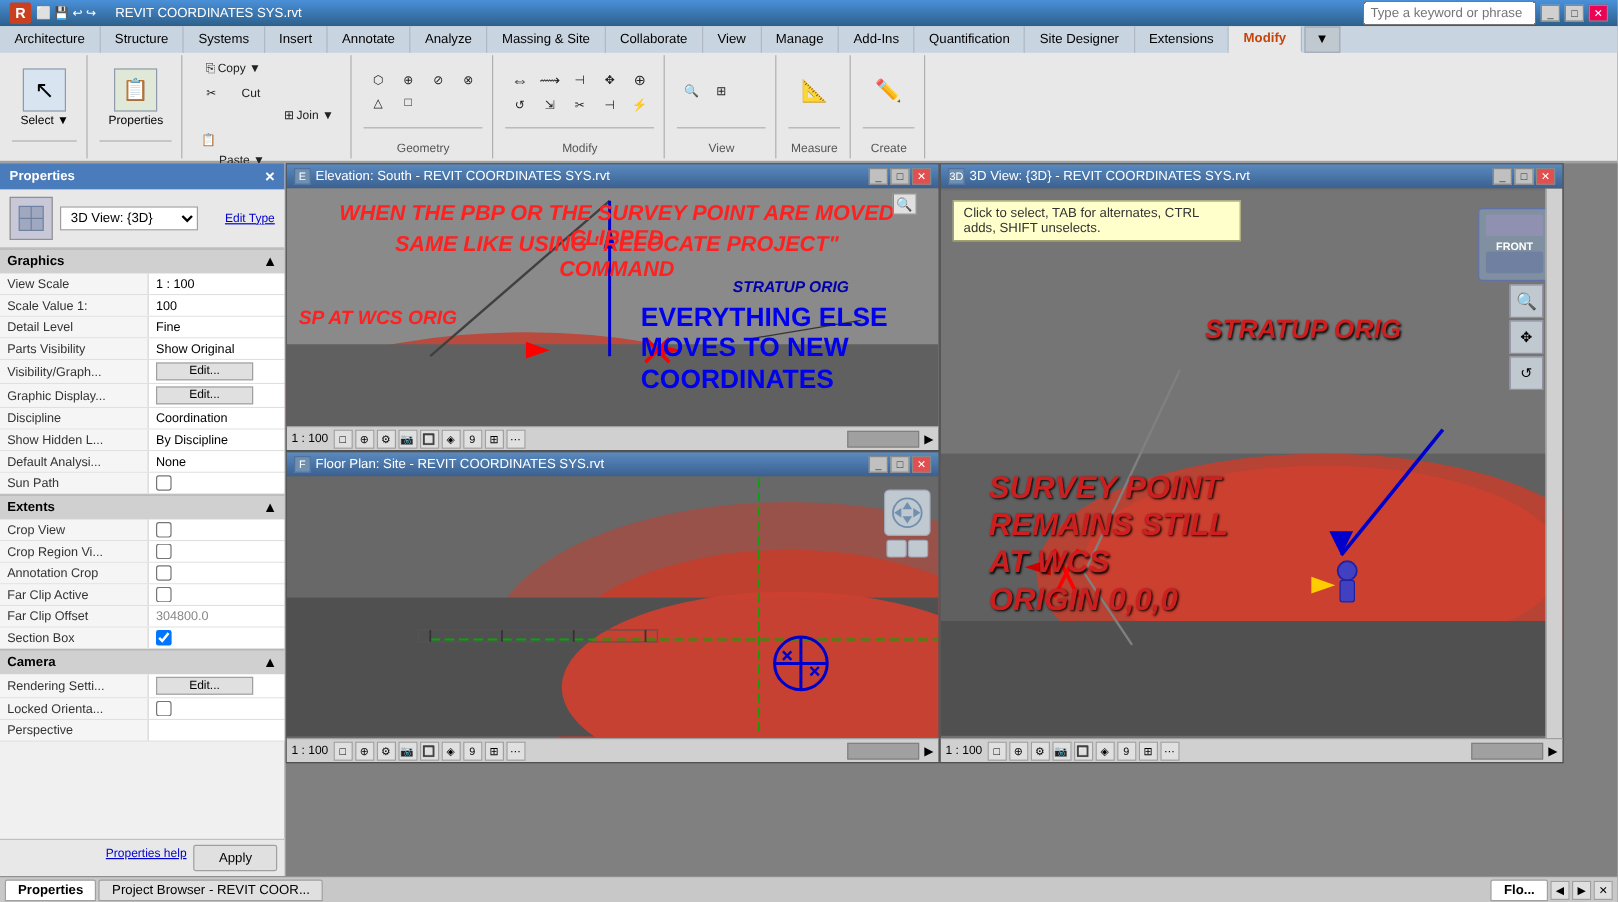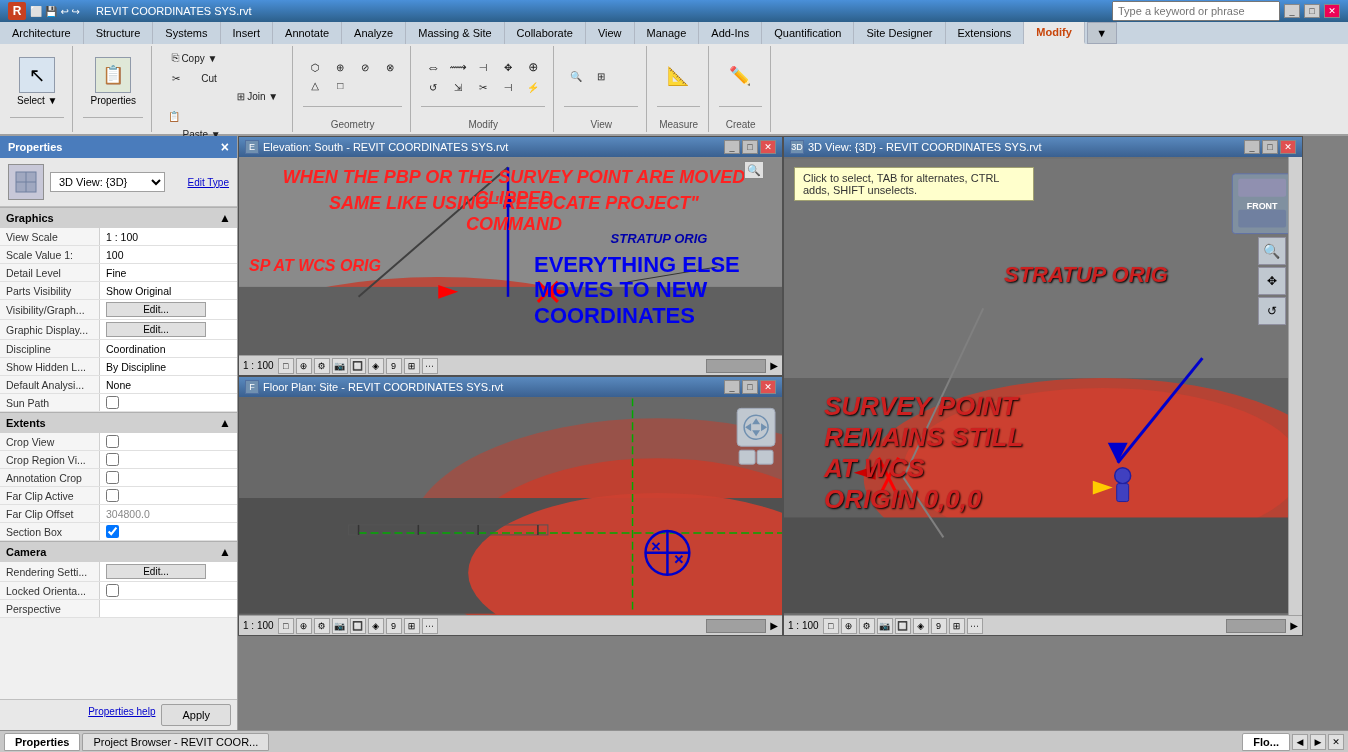--- a/index.html
+++ b/index.html
@@ -31,21 +31,21 @@
     
     .properties-panel { width: 238px; background: #f0f0f0; border-right: 1px solid #a0a0a0; display: flex; flex-direction: column; flex-shrink: 0; }
     .panel-titlebar { background: #4a7cbc; color: white; padding: 3px 8px; display: flex; justify-content: space-between; align-items: center; font-weight: bold; font-size: 11px; }
     .panel-close { color: white; cursor: pointer; font-size: 14px; }
     .view-type-row { display: flex; align-items: center; gap: 6px; padding: 6px 8px; background: #e8e8e8; border-bottom: 1px solid #c0c0c0; }
     .view-icon { width: 36px; height: 36px; background: #c8c8d8; border: 1px solid #909090; display: flex; align-items: center; justify-content: center; font-size: 20px; }
     .view-dropdown { flex: 1; font-size: 11px; padding: 2px 4px; border: 1px solid #a0a0a0; background: white; }
     .edit-type-btn { font-size: 10px; color: #0000cc; cursor: pointer; text-decoration: underline; padding-left: 16px; }
     .prop-section { background: #d0d0d0; padding: 3px 6px; font-weight: bold; font-size: 11px; display: flex; justify-content: space-between; align-items: center; border-top: 1px solid #b0b0b0; }
     .prop-row { display: flex; border-bottom: 1px solid #e0e0e0; min-height: 18px; }
-    .prop-label { width: 100px; padding: 2px 6px; color: #333; font-size: 10.5px; background: #f5f5f5; display: flex; align-items: center; border-right: 1px solid #d0d0d0; flex-shrink: 0; }
+    .prop-label { width: 124px; padding: 2px 6px; color: #333; font-size: 10.5px; background: #f5f5f5; display: flex; align-items: center; border-right: 1px solid #d0d0d0; flex-shrink: 0; }
     .prop-value { flex: 1; padding: 2px 6px; background: white; font-size: 10.5px; display: flex; align-items: center; }
     .prop-value input[type=checkbox] { width: 13px; height: 13px; }
     .edit-btn { background: #e0e0e0; border: 1px solid #a0a0a0; padding: 1px 8px; font-size: 10px; cursor: pointer; width: 80%; }
     .panel-footer { display: flex; justify-content: flex-end; padding: 4px 6px; gap: 4px; border-top: 1px solid #c0c0c0; background: #e8e8e8; }
     .footer-btn { padding: 4px 20px; border: 1px solid #a0a0a0; background: #e0e0e0; cursor: pointer; font-size: 11px; border-radius: 2px; }
     .footer-link { font-size: 10px; color: #0000cc; text-decoration: underline; cursor: pointer; padding: 2px; }
 
     
     .workspace { flex: 1; background: #808080; position: relative; overflow: hidden; }
 
@@ -100,21 +100,21 @@
 </head>
 <body>
 
 <div class="title-bar">
   <div class="title-bar-left">
     <div style="width:18px;height:18px;background:#c84020;border-radius:2px;display:flex;align-items:center;justify-content:center;color:white;font-size:12px;font-weight:bold;">R</div>
     <span style="font-size:10px;">⬜ 💾 ↩ ↪</span>
     <span style="margin-left:12px;">REVIT COORDINATES SYS.rvt</span>
   </div>
   <div class="title-bar-right">
-    <input type="text" style="width: 168px; font-size: 11px; padding: 2px 4px;" placeholder="Type a keyword or phrase">
+    <input type="text" style="width: 144px; font-size: 11px; padding: 2px 4px;" placeholder="Type a keyword or phrase">
     <div class="win-btn">_</div>
     <div class="win-btn">□</div>
     <div class="win-btn close">✕</div>
   </div>
 </div>
 
 <div class="ribbon">
   <div class="ribbon-tabs">
     <div class="ribbon-tab">Architecture</div>
     <div class="ribbon-tab">Structure</div>

